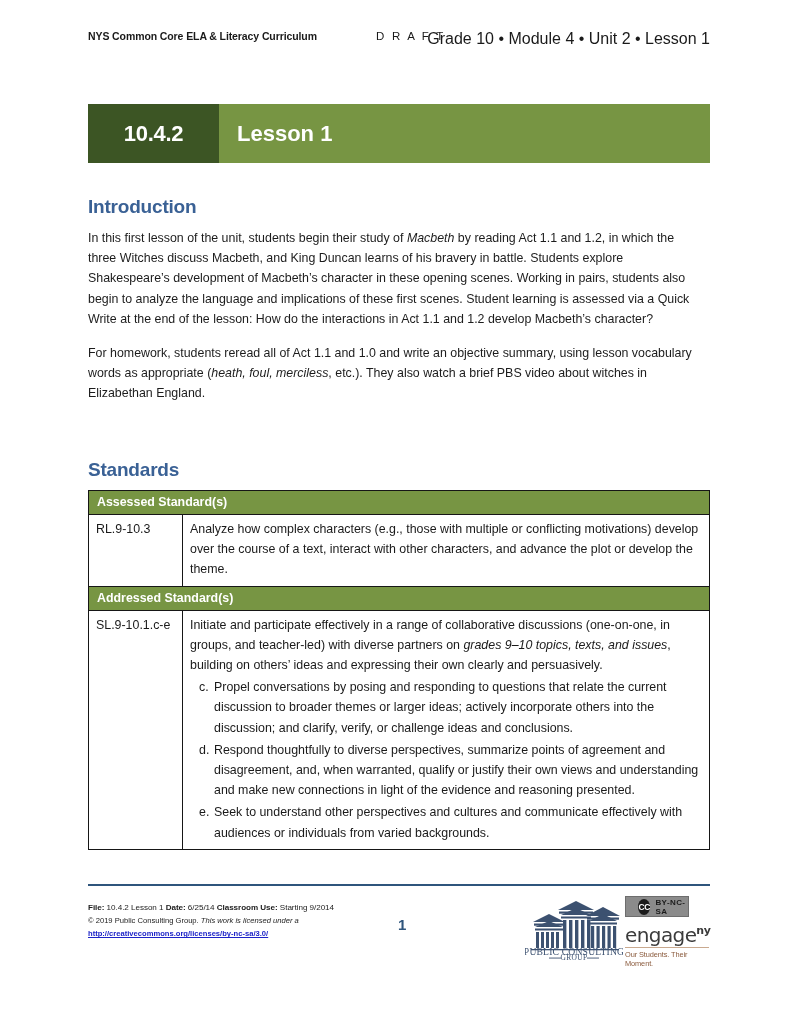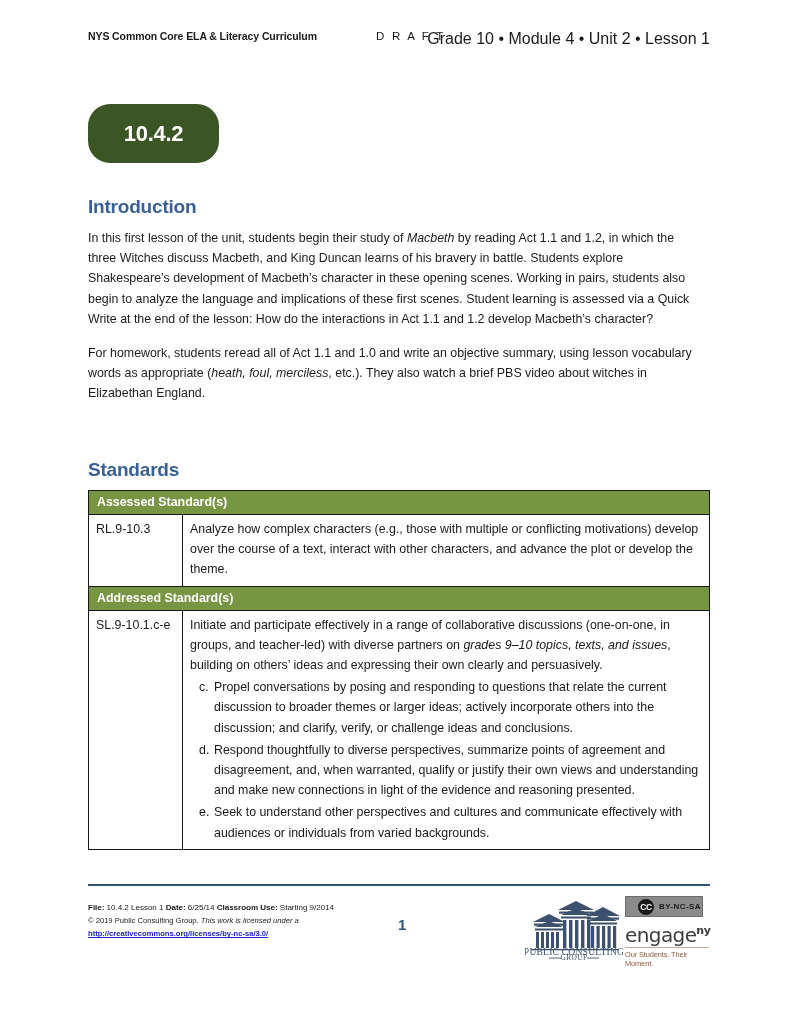--- a/index.html
+++ b/index.html
@@ -66,21 +66,20 @@
   .title-code {
     width: 131px;
     background: #3c5524;
     color: #ffffff;
     display: flex;
     align-items: center;
     justify-content: center;
     font-size: 22px;
     font-weight: bold;
     letter-spacing: -0.3px;
-    border-radius: 22px;
   }
   .title-name {
     flex: 1;
     background: #779543;
     color: #ffffff;
     display: flex;
     align-items: center;
     padding-left: 18px;
     font-size: 22px;
     font-weight: bold;
@@ -223,21 +222,21 @@
 
   
   .engageny-logo {
     position: absolute;
     top: 2px;
     left: 537px;
     width: 86px;
     height: 62px;
   }
   .cc-badge {
-    width: 78px;
+    width: 64px;
     height: 21px;
     background: #8b8b8b;
     border: 1px solid #6d6d6d;
     display: flex;
     align-items: center;
     box-sizing: border-box;
     padding-left: 12px;
   }
   .cc-circle {
     width: 16px;
@@ -292,20 +291,21 @@
 <div class="page">
 
   <div class="doc-header">
     <span class="hdr-left">NYS Common Core ELA &amp; Literacy Curriculum</span>
     <span class="hdr-center">D R A F T</span>
     <span class="hdr-right">Grade 10 • Module 4 • Unit 2 • Lesson 1</span>
   </div>
 
   <div class="title-banner">
     <div class="title-code">10.4.2</div>
+    <div class="title-name">Lesson 1</div>
   </div>
 
   <div class="section-heading" id="heading-introduction">Introduction</div>
 
   <div class="intro-block">
     <p><span>In this first lesson of the unit, students begin their study of </span><em>Macbeth</em><span> by reading Act 1.1 and 1.2, in which the three Witches discuss Macbeth, and King Duncan learns of his bravery in battle. Students explore Shakespeare’s development of Macbeth’s character in these opening scenes. Working in pairs, students also begin to analyze the language and implications of these first scenes. Student learning is assessed via a Quick Write at the end of the lesson: How do the interactions in Act 1.1 and 1.2 develop Macbeth’s character?</span></p>
     <p><span>For homework, students reread all of Act 1.1 and 1.0 and write an objective summary, using lesson vocabulary words as appropriate (</span><em>heath, foul, merciless</em><span>, etc.). They also watch a brief PBS video about witches in Elizabethan England.</span></p>
   </div>
 
   <div class="section-heading" id="heading-standards">Standards</div>

